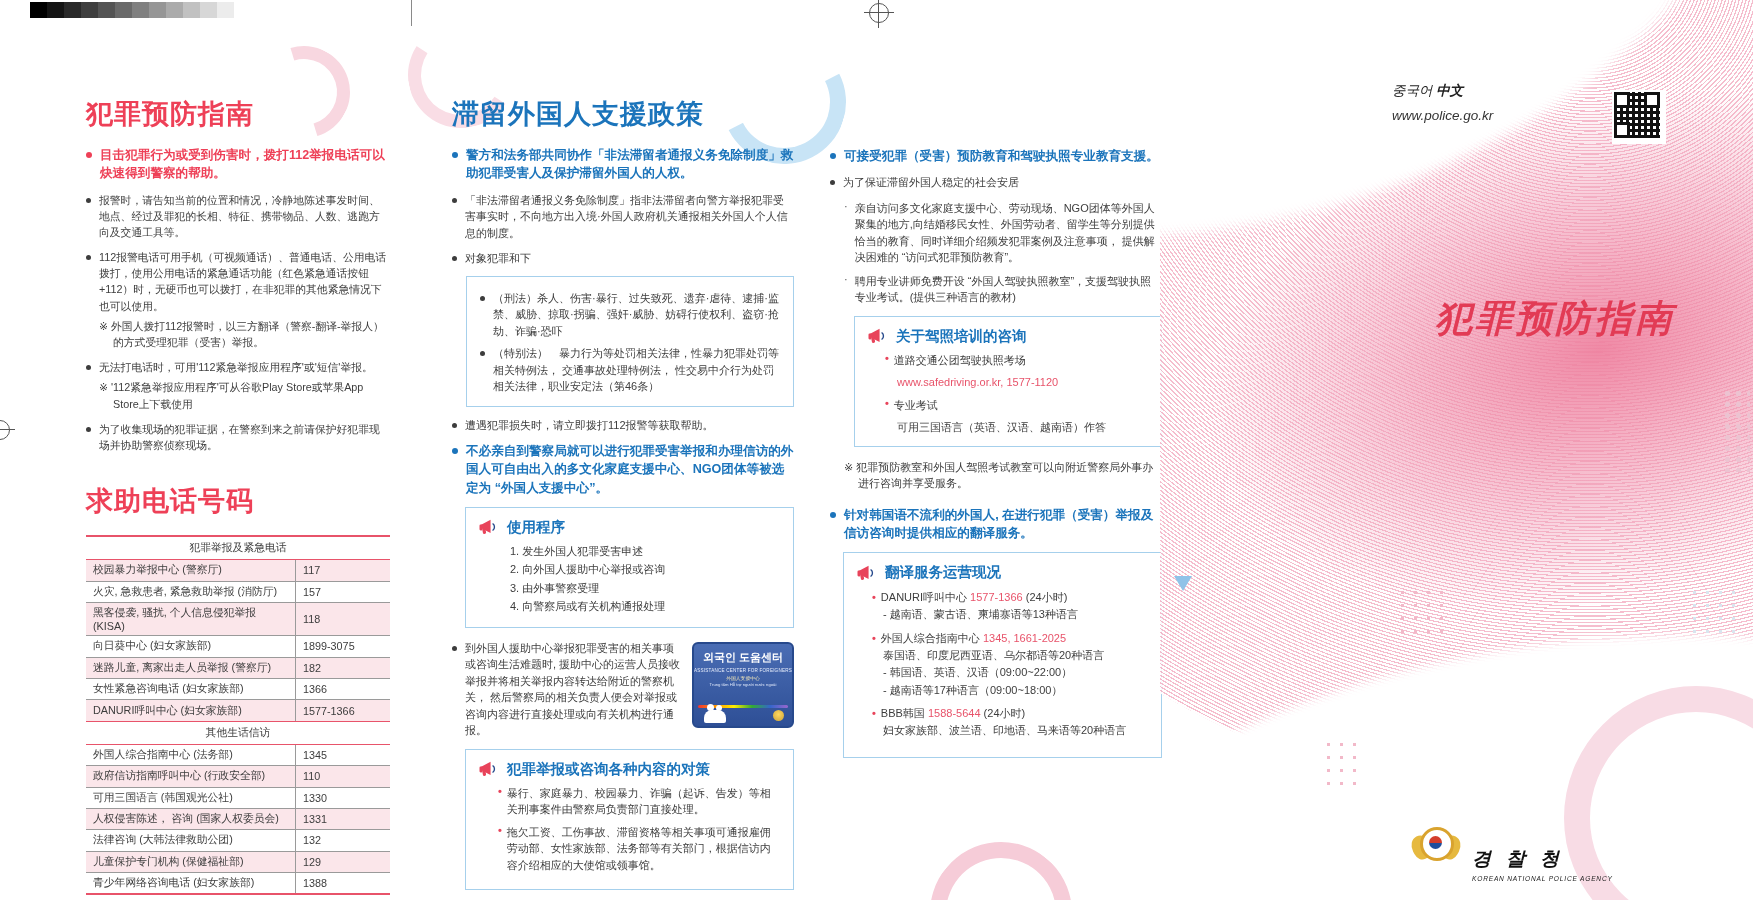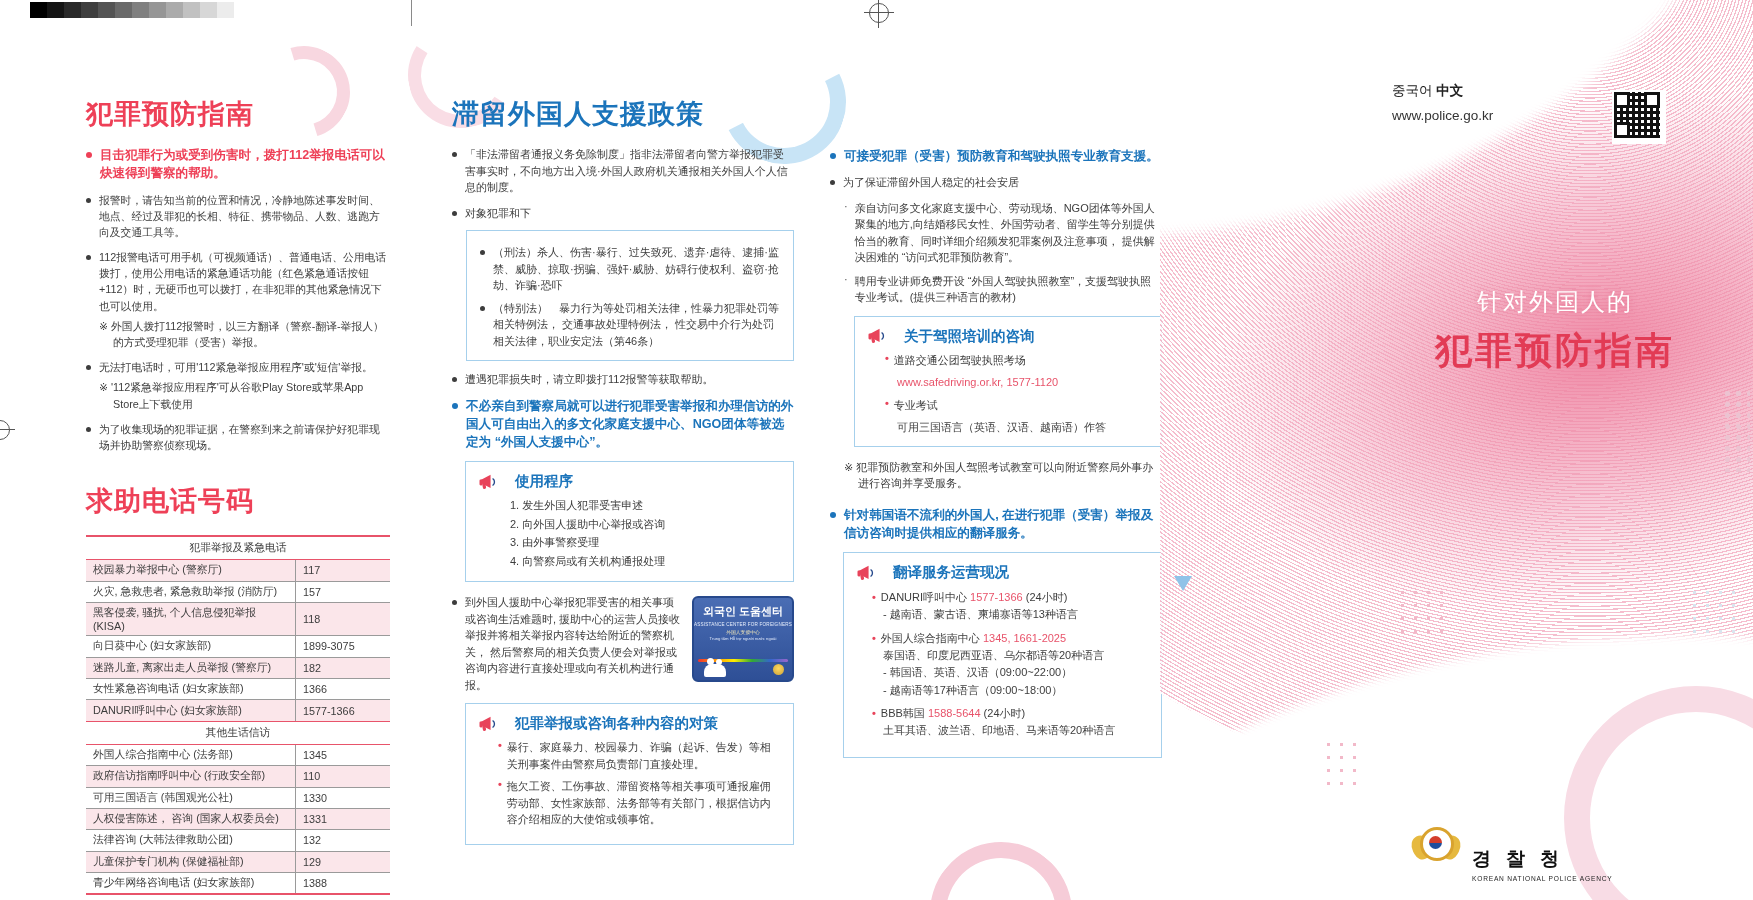--- a/index.html
+++ b/index.html
@@ -47,21 +47,21 @@
                border-top:2.5px solid #e8536a;border-bottom:2.5px solid #e8536a;font-size:10.8px;}
   table.phones td{padding:3.2px 7px;border-bottom:1px solid #9a9a9a;color:#3d3d3d;}
   table.phones td.num{border-left:1px solid #9a9a9a;width:80px;}
   table.phones tr.alt{background:#fbe6ea;}
   table.phones tr.sect td{text-align:center;border-bottom:1.5px solid #e8536a;background:#fff;padding:4px;}
   table.phones tr.pre-sect td{border-bottom:1.5px solid #e8536a;margin-left:43px;}
   table.phones tr.last td{border-bottom:none;}
   
   .bluebox{border:1.5px solid #a6d0ec;background:#fff;padding:10px 12px;margin:10px 0 12px 13px;}
   .plainbox{border:1.5px solid #a6d0ec;background:#fff;padding:9px 13px;margin:8px 0 10px 14px;}
-  .boxtitle{display:flex;align-items:center;gap:16px;color:#1b74bb;font-weight:800;font-size:14.5px;margin-bottom:6px;}
+  .boxtitle{display:flex;align-items:center;gap:8px;color:#1b74bb;font-weight:800;font-size:14.5px;margin-bottom:6px;}
   .mega{width:21px;height:18px;flex:0 0 auto;}
   .steps{margin:0;padding:0 0 0 10px;list-style:none;}
   .steps p{margin:2px 0;}
   .rb{color:#e8435a;font-weight:700;margin-right:5px;}
   .boxitem{margin:6px 0 6px 2px;display:flex;}
   .phone-red{color:#e8536a;}
   .lines{margin-left:11px;}
   .lines p{margin:1px 0;}
   .entry{margin:8px 0;}
   .sub{display:flex;gap:7px;margin:7px 0 7px 14px;}
@@ -76,21 +76,21 @@
   .sign-vn{font-size:4.2px;margin-top:1px;color:#dfe8fa;}
   .sign-rainbow{position:absolute;left:4px;right:4px;bottom:18px;height:3px;border-radius:2px;
         background:linear-gradient(90deg,#e33,#f90,#fe0,#3a3,#36c,#96c);}
   .sign-people{position:absolute;left:10px;bottom:3px;width:22px;height:13px;background:#fff;
         border-radius:8px 8px 2px 2px;}
   .sign-people::before{content:"";position:absolute;left:3px;top:-6px;width:7px;height:7px;border-radius:50%;background:#fff;}
   .sign-people::after{content:"";position:absolute;right:4px;top:-5px;width:6px;height:6px;border-radius:50%;background:#fff;}
   .sign-badge{position:absolute;right:8px;bottom:5px;width:11px;height:11px;border-radius:50%;
         background:radial-gradient(circle at 50% 40%,#ffd75e,#caa23a);}
   
-  .cover{position:absolute;left:1160px;top:0;width:593px;height:900px;overflow:hidden;}
+  .cover{position:absolute;left:1160px;top:0;width:593px;height:900px;overflow:hidden;font-style:italic;}
   .wavefield{position:absolute;left:-420px;top:-890px;width:1700px;height:1700px;border-radius:50%;
         background:repeating-radial-gradient(circle,#fff 0 2.1px,#f4b6c8 2.1px 3.3px);opacity:.9;}
   .titleband{position:absolute;left:40px;top:100px;width:800px;height:500px;border-radius:50%;
         transform:rotate(-14deg);
         background:radial-gradient(closest-side,rgba(238,128,158,.92),rgba(242,160,185,.55) 60%,rgba(244,180,200,0));}
   .whitecap{position:absolute;left:-360px;top:-330px;width:960px;height:540px;background:#fff;
         border-radius:50%;transform:rotate(-18deg);filter:blur(6px);}
   .whitebottom{position:absolute;left:-300px;top:640px;width:1500px;height:1000px;background:#fff;
         border-radius:50%;transform:rotate(-7deg);filter:blur(4px);}
   .cover-lang{position:absolute;left:232px;top:82px;font-size:13.5px;color:#222;}
@@ -267,20 +267,24 @@
             <td>青少年网络咨询电话 (妇女家族部)</td>
             <td class="num">1388</td>
           </tr>
     </tbody>
       </table>
   </section>
 
   <section class="col col-mid">
     <h1 class="big-title blue">滞留外国人支援政策</h1>
 
+    <div class="bullet lead bluelead">
+      <span class="dot bluedot"></span>
+      <p>警方和法务部共同协作「非法滞留者通报义务免除制度」救助犯罪受害人及保护滞留外国人的人权。</p>
+    </div>
     <div class="bullet">
       <span class="dot"></span>
       <p>「非法滞留者通报义务免除制度」指非法滞留者向警方举报犯罪受害事实时，不向地方出入境·外国人政府机关通报相关外国人个人信息的制度。</p>
     </div>
     <div class="bullet">
       <span class="dot"></span>
       <p>对象犯罪和下</p>
     </div>
 
     <div class="plainbox">
@@ -431,21 +435,21 @@
         <div class="lines">
           <p>泰国语、印度尼西亚语、乌尔都语等20种语言</p>
           <p>- 韩国语、英语、汉语（09:00~22:00）</p>
           <p>- 越南语等17种语言（09:00~18:00）</p>
         </div>
       </div>
 
       <div class="entry" style="margin-left:16px;">
         <div><span class="rb">•</span><span>BBB韩国</span> <span class="phone-red">1588-5644</span> <span>(24小时)</span></div>
         <div class="lines">
-          <p>土耳其语、波兰语、印地语、马来语等20种语言</p>
+          <p>妇女家族部、波兰语、印地语、马来语等20种语言</p>
         </div>
       </div>
     </div>
   </section>
 
   <section class="cover">
     <div class="wavefield"></div>
     <div class="titleband"></div>
     <div class="whitecap"></div>
     <div class="whitebottom"></div>
@@ -458,21 +462,20 @@
 
     <div class="qr">
       <div class="qr-inner">
         <span class="finder tl"></span>
         <span class="finder tr"></span>
         <span class="finder bl"></span>
       </div>
     </div>
 
     <div class="cover-title">
-      <div class="t1">针对外国人的</div>
       <div class="t2">犯罪预防指南</div>
     </div>
 
     <div class="tri"></div>
     <div class="dots" style="left:236px;top:586px;width:54px;height:56px;"></div>
     <div class="dots" style="left:162px;top:738px;width:42px;height:56px;"></div>
     <div class="dots blue" style="left:528px;top:586px;width:54px;height:56px;"></div>
     <div class="dots edge" style="left:562px;top:388px;width:28px;height:84px;"></div>
     <div class="bigring"></div>
 

